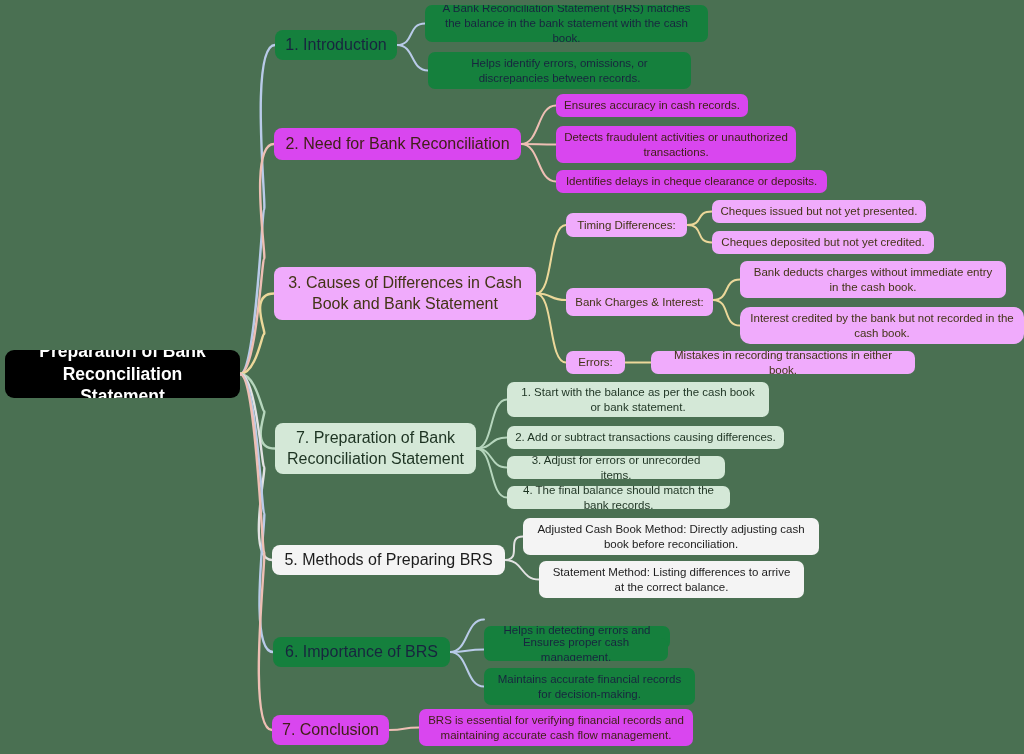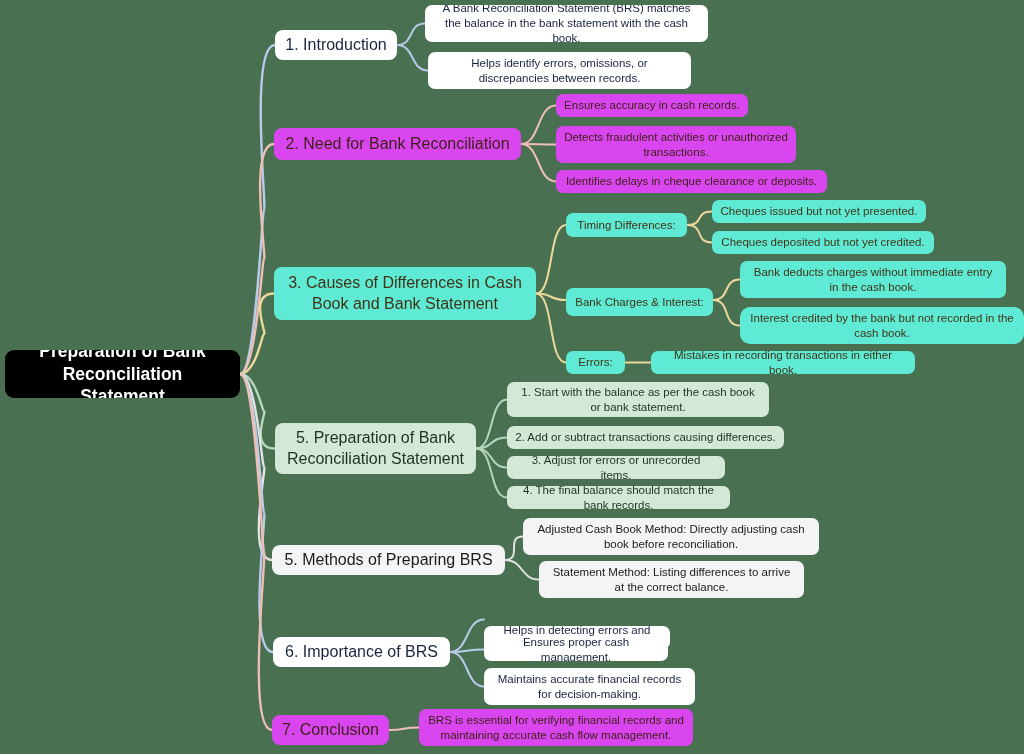--- a/index.html
+++ b/index.html
@@ -53,23 +53,23 @@
     border-radius: 8px;
   }
   .node.lvl2 {
     font-size: 11.5px;
     padding: 3px 8px;
   }
   .node.lvl3 {
     font-size: 11.5px;
     padding: 3px 8px;
   }
-  .c-blue   { background: #ffffff; color: #18253f; text-align: center; }
+  .c-blue   { background: #15803d; color: #18253f; text-align: center; }
   .c-pink   { background: #d946ef; color: #402018; }
-  .c-cream  { background: #5eead4; color: #423416; }
+  .c-cream  { background: #f0abfc; color: #423416; }
   .c-green  { background: #d4e8d7; color: #1d3322; }
   .c-white  { background: #f4f4f4; color: #1c1c1c; }
 </style>
 </head>
 <body>
 
 <div id="canvas">
   <svg id="links">
       <path d="M 240 374 C 256 374, 262 209.5, 264 209.5 C 267 209.5, 249 45, 275 45" fill="none" stroke="#b9cbe9" stroke-width="2.4" stroke-linecap="round"></path>
       <path d="M 397 45 C 415 45, 407 23.5, 425 23.5" fill="none" stroke="#b9cbe9" stroke-width="2" stroke-linecap="round"></path>
@@ -112,21 +112,21 @@
     <div class="node lvl2 c-pink" style="left: 556px; top: 170px; width: 271px; height: 23px;">Identifies delays in cheque clearance or deposits.</div>
     <div class="node lvl1 c-cream" style="left: 274px; top: 267px; width: 262px; height: 53px;">3. Causes of Differences in Cash Book and Bank Statement</div>
     <div class="node lvl2 c-cream" style="left: 566px; top: 213px; width: 121px; height: 24px;">Timing Differences:</div>
     <div class="node lvl3 c-cream" style="left: 712px; top: 200px; width: 214px; height: 23px;">Cheques issued but not yet presented.</div>
     <div class="node lvl3 c-cream" style="left: 712px; top: 231px; width: 222px; height: 23px;">Cheques deposited but not yet credited.</div>
     <div class="node lvl2 c-cream" style="left: 566px; top: 288px; width: 147px; height: 28px;">Bank Charges &amp; Interest:</div>
     <div class="node lvl3 c-cream" style="left: 740px; top: 261px; width: 266px; height: 37px;">Bank deducts charges without immediate entry in the cash book.</div>
     <div class="node lvl3 c-cream" style="left: 740px; top: 307px; width: 284px; height: 37px; border-radius: 10px;">Interest credited by the bank but not recorded in the cash book.</div>
     <div class="node lvl2 c-cream" style="left: 566px; top: 351px; width: 59px; height: 23px;">Errors:</div>
     <div class="node lvl3 c-cream" style="left: 651px; top: 351px; width: 264px; height: 23px;">Mistakes in recording transactions in either book.</div>
-    <div class="node lvl1 c-green" style="left: 275px; top: 423px; width: 201px; height: 51px;">5. Preparation of Bank Reconciliation Statement</div>
+    <div class="node lvl1 c-green" style="left: 275px; top: 423px; width: 201px; height: 51px;">7. Preparation of Bank Reconciliation Statement</div>
     <div class="node lvl2 c-green" style="left: 507px; top: 382px; width: 262px; height: 35px;">1. Start with the balance as per the cash book or bank statement.</div>
     <div class="node lvl2 c-green" style="left: 507px; top: 426px; width: 277px; height: 23px;">2. Add or subtract transactions causing differences.</div>
     <div class="node lvl2 c-green" style="left: 507px; top: 456px; width: 218px; height: 23px;">3. Adjust for errors or unrecorded items.</div>
     <div class="node lvl2 c-green" style="left: 507px; top: 486px; width: 223px; height: 23px;">4. The final balance should match the bank records.</div>
     <div class="node lvl1 c-white" style="left: 272px; top: 545px; width: 233px; height: 30px;">5. Methods of Preparing BRS</div>
     <div class="node lvl2 c-white" style="left: 523px; top: 518px; width: 296px; height: 37px;">Adjusted Cash Book Method: Directly adjusting cash book before reconciliation.</div>
     <div class="node lvl2 c-white" style="left: 539px; top: 561px; width: 265px; height: 37px; padding-left: 8px;">Statement Method: Listing differences to arrive at the correct balance.</div>
     <div class="node lvl1 c-blue" style="left: 273px; top: 637px; width: 177px; height: 30px;">6. Importance of BRS</div>
     <div class="node lvl2 c-blue" style="left: 484px; top: 626px; width: 186px; height: 23px;">Helps in detecting errors and fraud.</div>
     <div class="node lvl2 c-blue" style="left: 484px; top: 638px; width: 184px; height: 23px;">Ensures proper cash management.</div>

